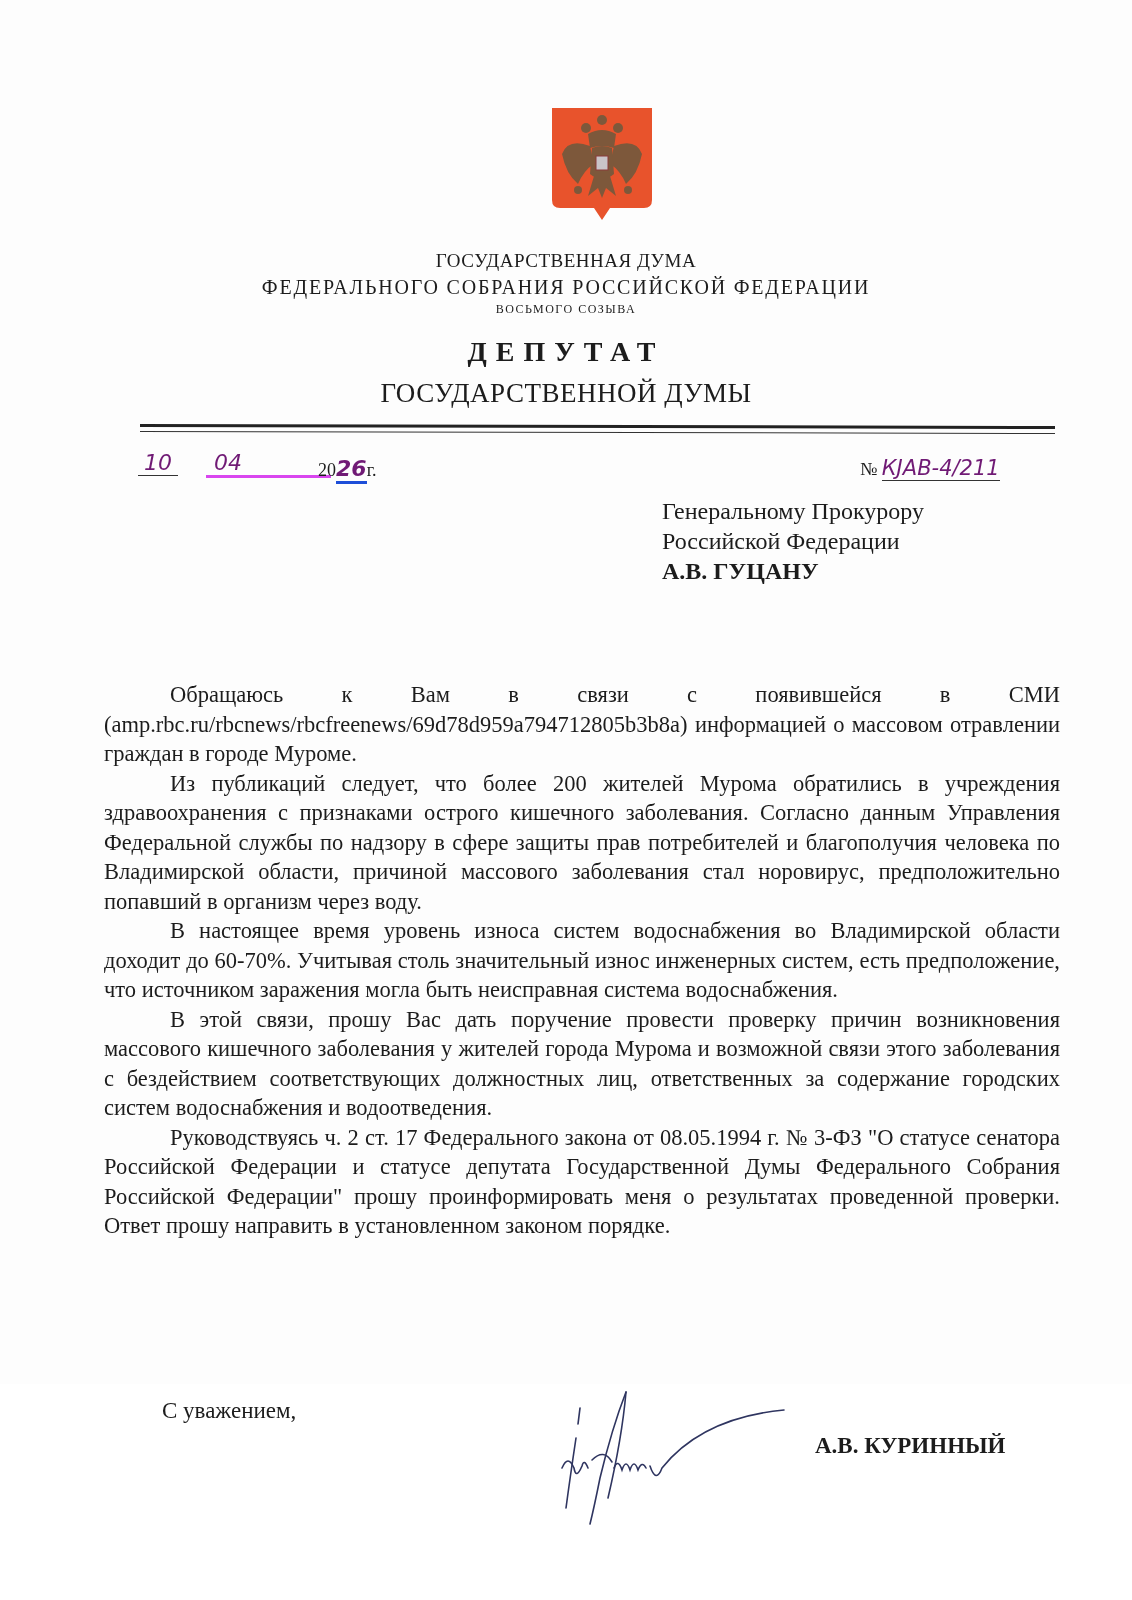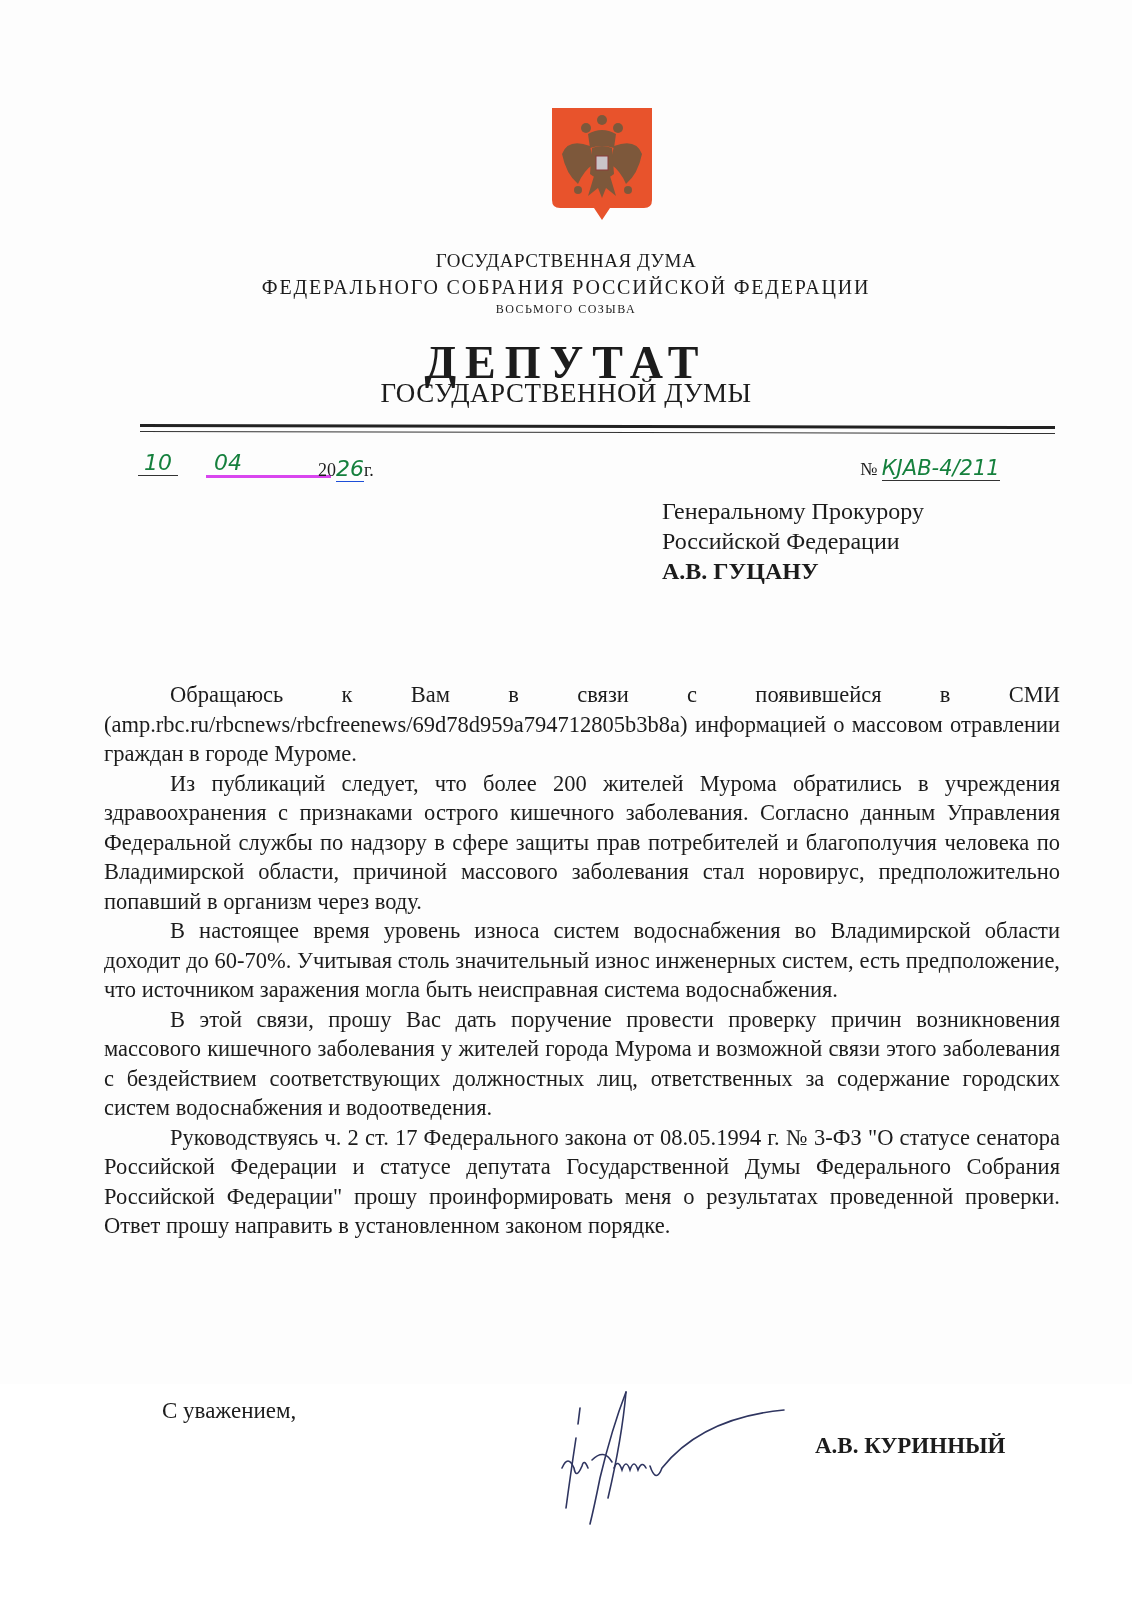--- a/index.html
+++ b/index.html
@@ -6,32 +6,32 @@
   body { width: 1132px; height: 1600px; position: relative; overflow: hidden;
          font-family: "Liberation Serif", "DejaVu Serif", serif; color: #1c1c1c; }
   .page { position: absolute; left: 0; top: 0; width: 1132px; height: 1384px; background: #fdfdfd; }
 
   .emblem { position: absolute; left: 548px; top: 104px; width: 108px; height: 118px; }
 
   .header { position: absolute; left: 0; width: 1132px; text-align: center; }
   .h-line1 { top: 250px; font-size: 19px; letter-spacing: 0.5px; }
   .h-line2 { top: 276px; font-size: 20px; letter-spacing: 1.8px; }
   .h-line3 { top: 302px; font-size: 12px; letter-spacing: 1.5px; }
-  .h-title { top: 336px; font-size: 46px; font-weight: bold; letter-spacing: 9px; }
+  .h-title { top: 336px; font-size: 28px; font-weight: bold; letter-spacing: 9px; }
   .h-sub   { top: 378px; font-size: 27px; letter-spacing: 0.5px; }
 
   .rule-thick { position: absolute; left: 140px; top: 425px; width: 915px; height: 3px; background: #222; transform: rotate(0.12deg); }
   .rule-thin  { position: absolute; left: 140px; top: 432px; width: 915px; height: 1px; background: #333; transform: rotate(0.12deg); }
 
   .dateline { position: absolute; top: 456px; left: 138px; font-size: 18px; }
-  .hand { font-family: "DejaVu Sans", sans-serif; font-style: italic; color: #15803d; font-size: 22px; }
+  .hand { font-family: "DejaVu Sans", sans-serif; font-style: italic; color: #701a75; font-size: 22px; }
   .date-day { position: absolute; left: 0; top: -6px; width: 40px; border-bottom: 1px solid #333; text-align: center; }
   .date-month { position: absolute; left: 68px; top: -6px; width: 125px; border-bottom: 3px solid #d946ef; padding-left: 8px; box-sizing: border-box; }
   .date-year { position: absolute; left: 180px; top: 0; white-space: nowrap; }
-  .date-year .yy { border-bottom: 1px solid #1d4ed8; }
+  .date-year .yy { border-bottom: 3px solid #1d4ed8; font-weight: bold; }
 
   .refno { position: absolute; top: 456px; left: 860px; font-size: 18px; white-space: nowrap; }
   .refno .hand { border-bottom: 1px solid #333; font-size: 21px; }
 
   .addressee { position: absolute; left: 662px; top: 496px; font-size: 24px; line-height: 30px; }
   .addressee .name { font-weight: bold; }
 
   .salutation { position: absolute; left: 0; width: 1132px; top: 630px; text-align: center; font-size: 23px; font-weight: bold; }
 
   .body-text { position: absolute; left: 104px; width: 956px; top: 680px; font-size: 22.5px; line-height: 29.5px; text-align: justify; }

